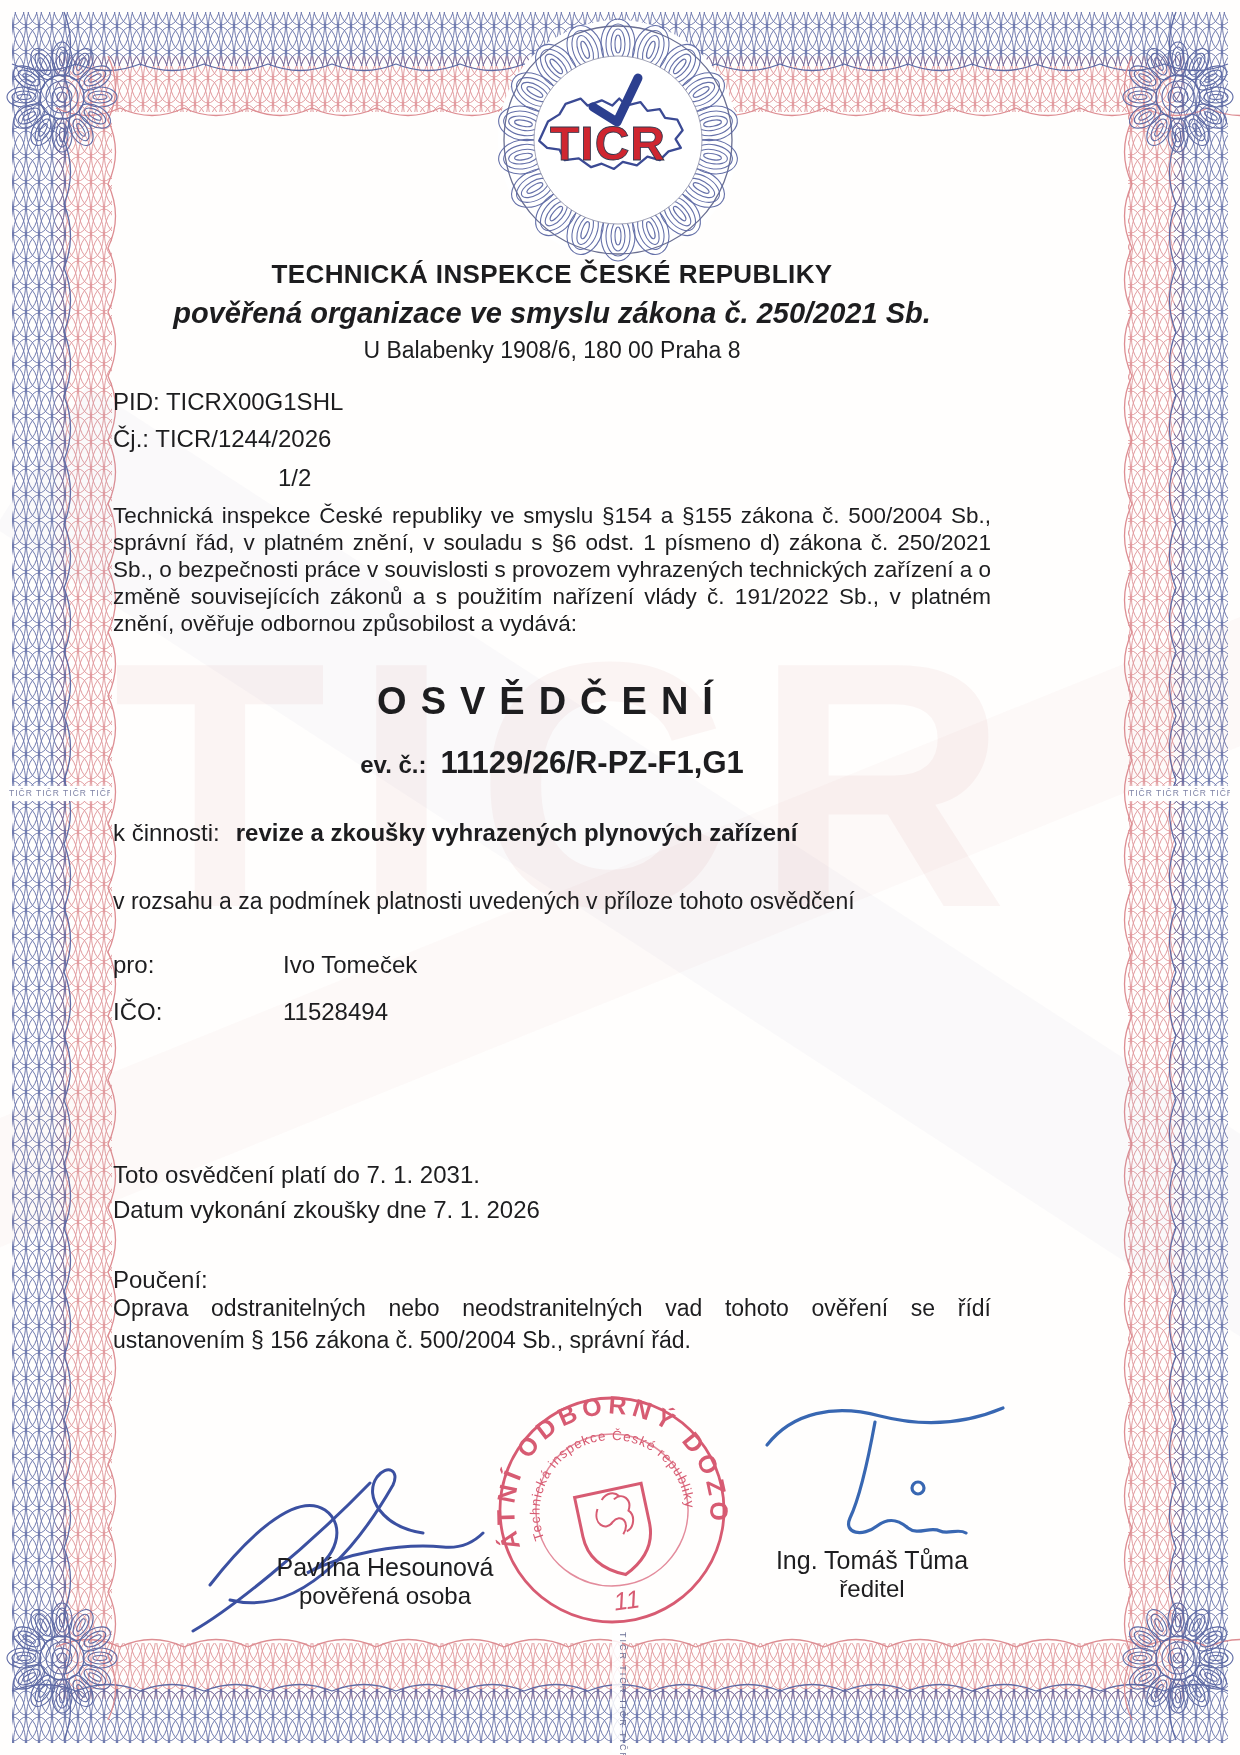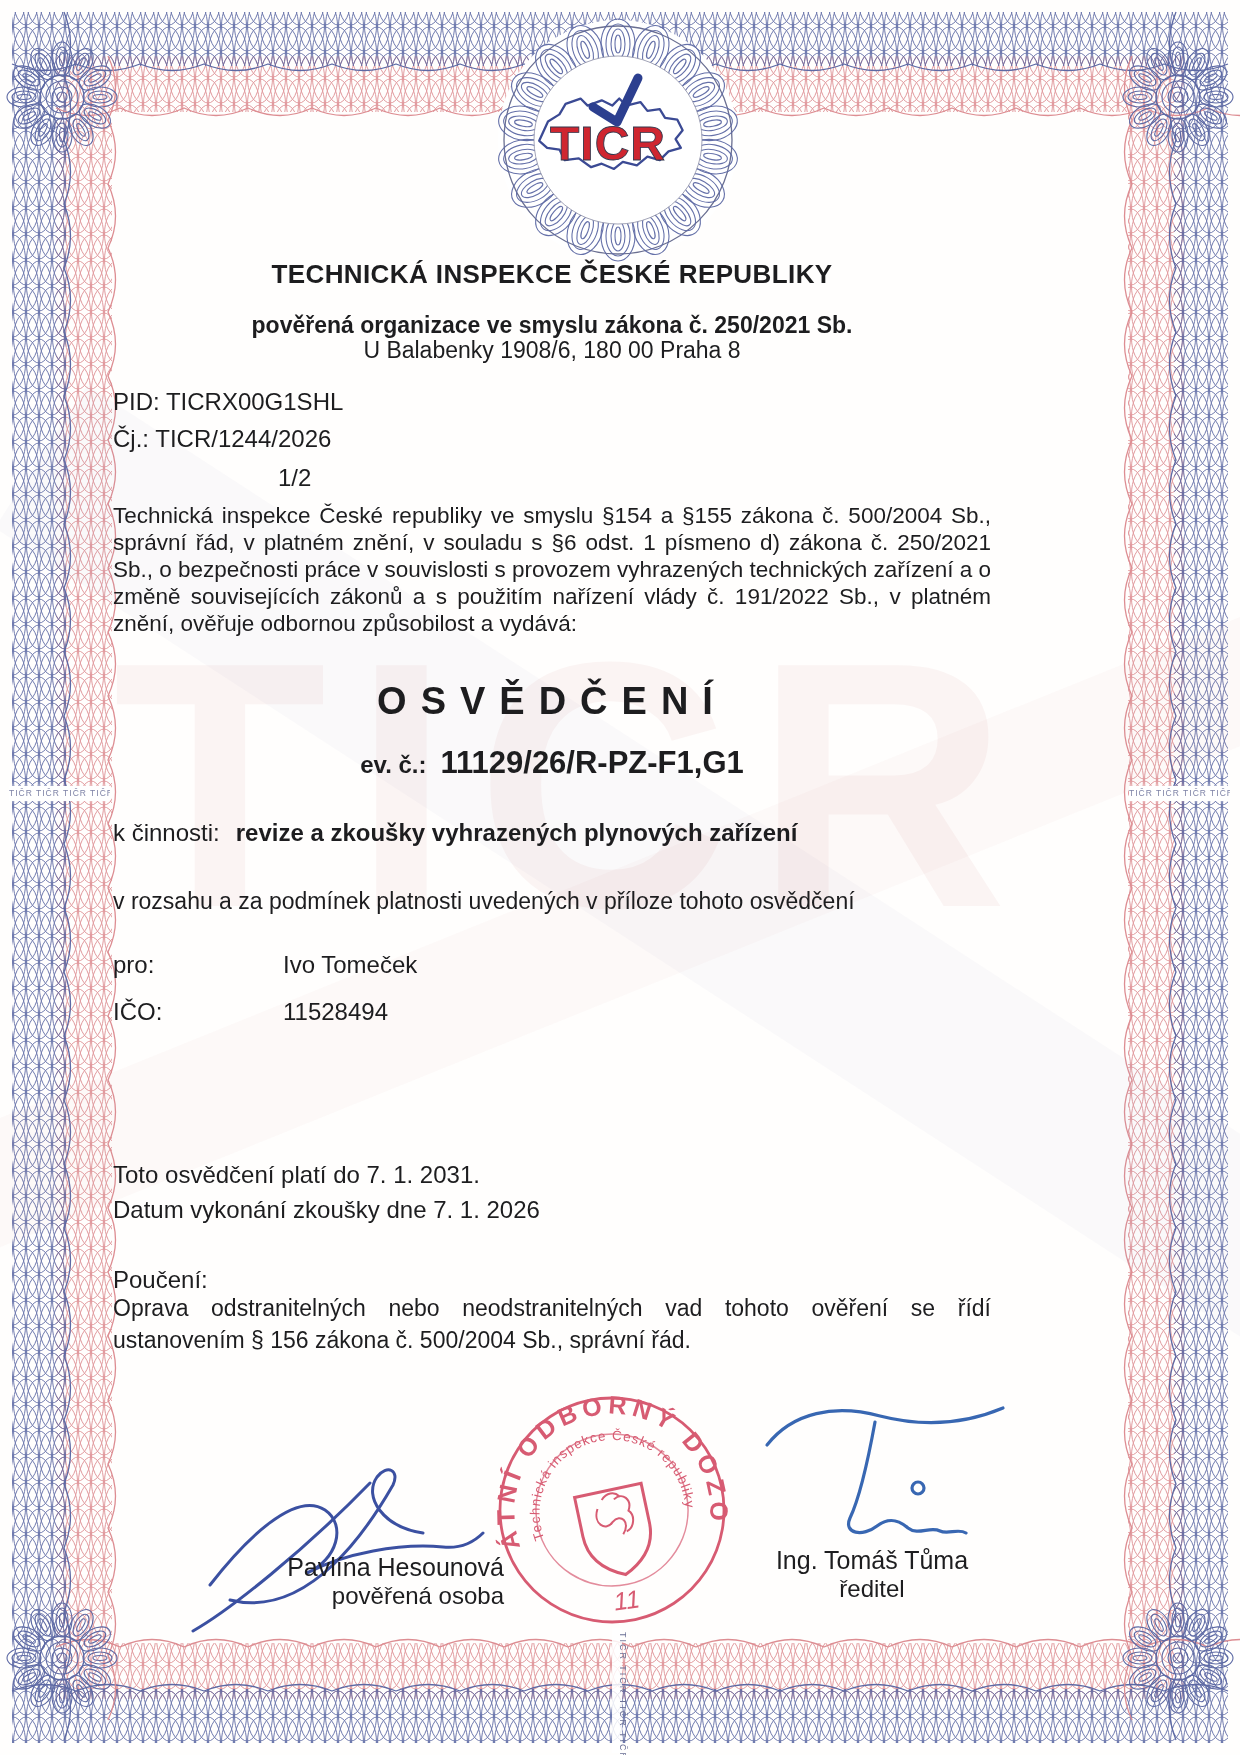--- a/index.html
+++ b/index.html
@@ -17,21 +17,21 @@
   #diag1{width:1500px;height:170px;left:-80px;top:780px;transform:rotate(33deg);}
   #diag2{width:1500px;height:120px;left:-100px;top:860px;transform:rotate(-22deg);background:rgba(214,158,158,0.05);}
   .microstrip{position:absolute;top:786px;height:15px;width:101px;background:#fff;
               font-size:8.5px;line-height:15px;color:#7d82a6;letter-spacing:1px;
               overflow:hidden;white-space:nowrap;}
   #microstrip-left{left:9px;}
   #microstrip-right{left:1129px;}
 
   
   #org-name{top:259px;font-size:26px;font-weight:bold;letter-spacing:.4px;}
-  #org-sub{top:312px;font-size:23px;font-weight:bold;}
+  #org-sub{top:297px;font-size:29px;font-weight:bold;font-style:italic;}
   #org-addr{top:337px;font-size:23px;}
 
   
   #pid{left:113px;top:388px;font-size:24px;}
   #cj{left:113px;top:425px;font-size:24px;}
   #page-number{left:278px;top:464px;font-size:24px;}
 
   
   #intro{top:502px;font-size:22.5px;line-height:27px;text-align:justify;}
   #cert-title{top:680px;font-size:38px;font-weight:bold;letter-spacing:14px;}
@@ -48,21 +48,21 @@
   .field-label{width:170px;flex:none;}
   
   #valid-until{left:113px;top:1161px;font-size:24px;}
   #exam-date{left:113px;top:1196px;font-size:24px;}
   #note-label{left:113px;top:1266px;font-size:24px;}
   #note-text{top:1292px;font-size:23px;line-height:32px;text-align:justify;}
 
   
   .sig-name{font-size:25px;}
   .sig-role{font-size:24px;}
-  #sig-left-block{left:224px;top:1553px;width:280px;text-align:right;}
+  #sig-left-block{left:245px;top:1553px;width:280px;text-align:center;}
   #sig-right-block{left:732px;top:1546px;width:280px;text-align:center;}
   #stamp-svg{position:absolute;left:487px;top:1385px;pointer-events:none;}
   #sig-left-svg{position:absolute;left:185px;top:1455px;pointer-events:none;}
   #sig-right-svg{position:absolute;left:755px;top:1400px;pointer-events:none;}
 </style>
 </head>
 <body>
 
 <div id="page">
 

